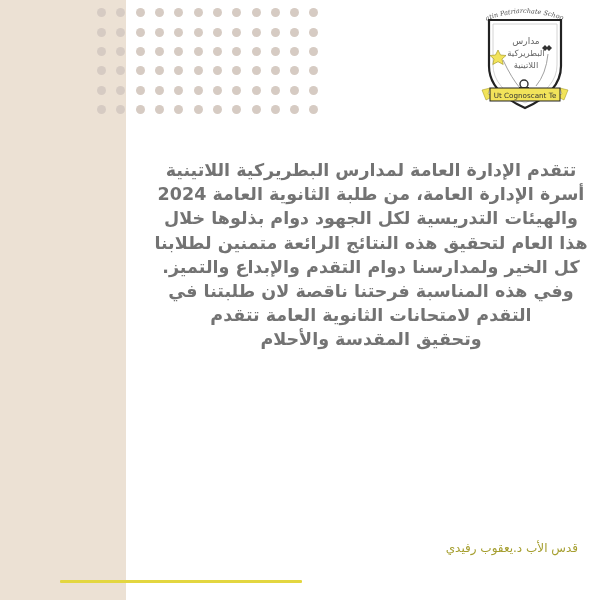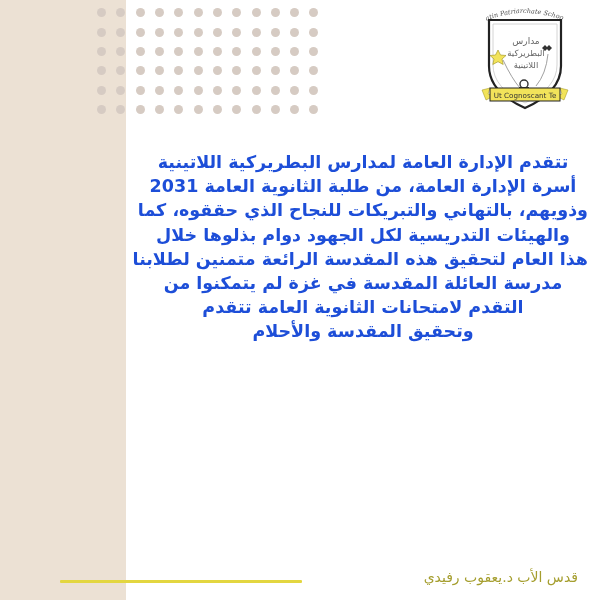--- a/index.html
+++ b/index.html
@@ -19,27 +19,27 @@
     .dot {
       width: 9px; height: 9px; border-radius: 50%; background: #d6cbc3;
       justify-self: center; align-self: center;
     }
     .logo {
       position: absolute; left: 476px; top: 4px; width: 98px; height: 112px;
     }
     .message {
       position: absolute; left: 130px; top: 142px; width: 450px;
       direction: rtl; text-align: center;
-      color: #1d4ed8; font-weight: bold; font-size: 17.5px; line-height: 24.2px;
-      margin: 8px;
+      color: #737373; font-weight: bold; font-size: 17.5px; line-height: 24.2px;
+      margin: 16px;
     }
     .message .line { display: block; white-space: nowrap; }
     .signature {
-      position: absolute; right: 22px; top: 569px;
-      direction: rtl; color: #a59e2e; font-size: 14px; white-space: nowrap;
+      position: absolute; right: 22px; top: 541px;
+      direction: rtl; color: #a59e2e; font-size: 12px; white-space: nowrap;
     }
     .accent-line {
       position: absolute; left: 60px; top: 580px; width: 242px; height: 3px;
       background: #e3d640; border-radius: 1px;
     }
   </style>
 </head>
 <body>
 
 <div class="beige-panel"></div>
@@ -140,24 +140,24 @@
     <rect x="43" y="83" width="10" height="2" fill="#333"></rect>
     <path d="M6,86 L14,84 L12,90 L18,92 L10,96 Z" fill="#f2e35a" stroke="#9a8f1a" stroke-width="0.5"></path>
     <path d="M92,86 L84,84 L86,90 L80,92 L88,96 Z" fill="#f2e35a" stroke="#9a8f1a" stroke-width="0.5"></path>
     <rect x="14" y="84" width="70" height="13" fill="#f2e35a" stroke="#222" stroke-width="1"></rect>
     <text x="49" y="93.5" font-size="7.2" fill="#333" text-anchor="middle" font-family="DejaVu Sans, sans-serif">Ut Cognoscant Te</text>
   </svg>
 </div>
 
 <div class="message">
   <span class="line">تتقدم الإدارة العامة لمدارس البطريركية اللاتينية</span>
-  <span class="line">أسرة الإدارة العامة، من طلبة الثانوية العامة 2031</span>
-  <span class="line">وذويهم، بالتهاني والتبريكات للنجاح الذي حققوه، كما</span>
+  <span class="line">أسرة الإدارة العامة، من طلبة الثانوية العامة 2024</span>
   <span class="line">والهيئات التدريسية لكل الجهود دوام بذلوها خلال</span>
-  <span class="line">هذا العام لتحقيق هذه المقدسة الرائعة متمنين لطلابنا</span>
-  <span class="line">مدرسة العائلة المقدسة في غزة لم يتمكنوا من</span>
+  <span class="line">هذا العام لتحقيق هذه النتائج الرائعة متمنين لطلابنا</span>
+  <span class="line">كل الخير ولمدارسنا دوام التقدم والإبداع والتميز.</span>
+  <span class="line">وفي هذه المناسبة فرحتنا ناقصة لان طلبتنا في</span>
   <span class="line">التقدم لامتحانات الثانوية العامة تتقدم</span>
   <span class="line">وتحقيق المقدسة والأحلام</span>
 </div>
 
 <div class="signature">قدس الأب د.يعقوب رفيدي</div>
 
 <div class="accent-line"></div>
 
 </body></html>

